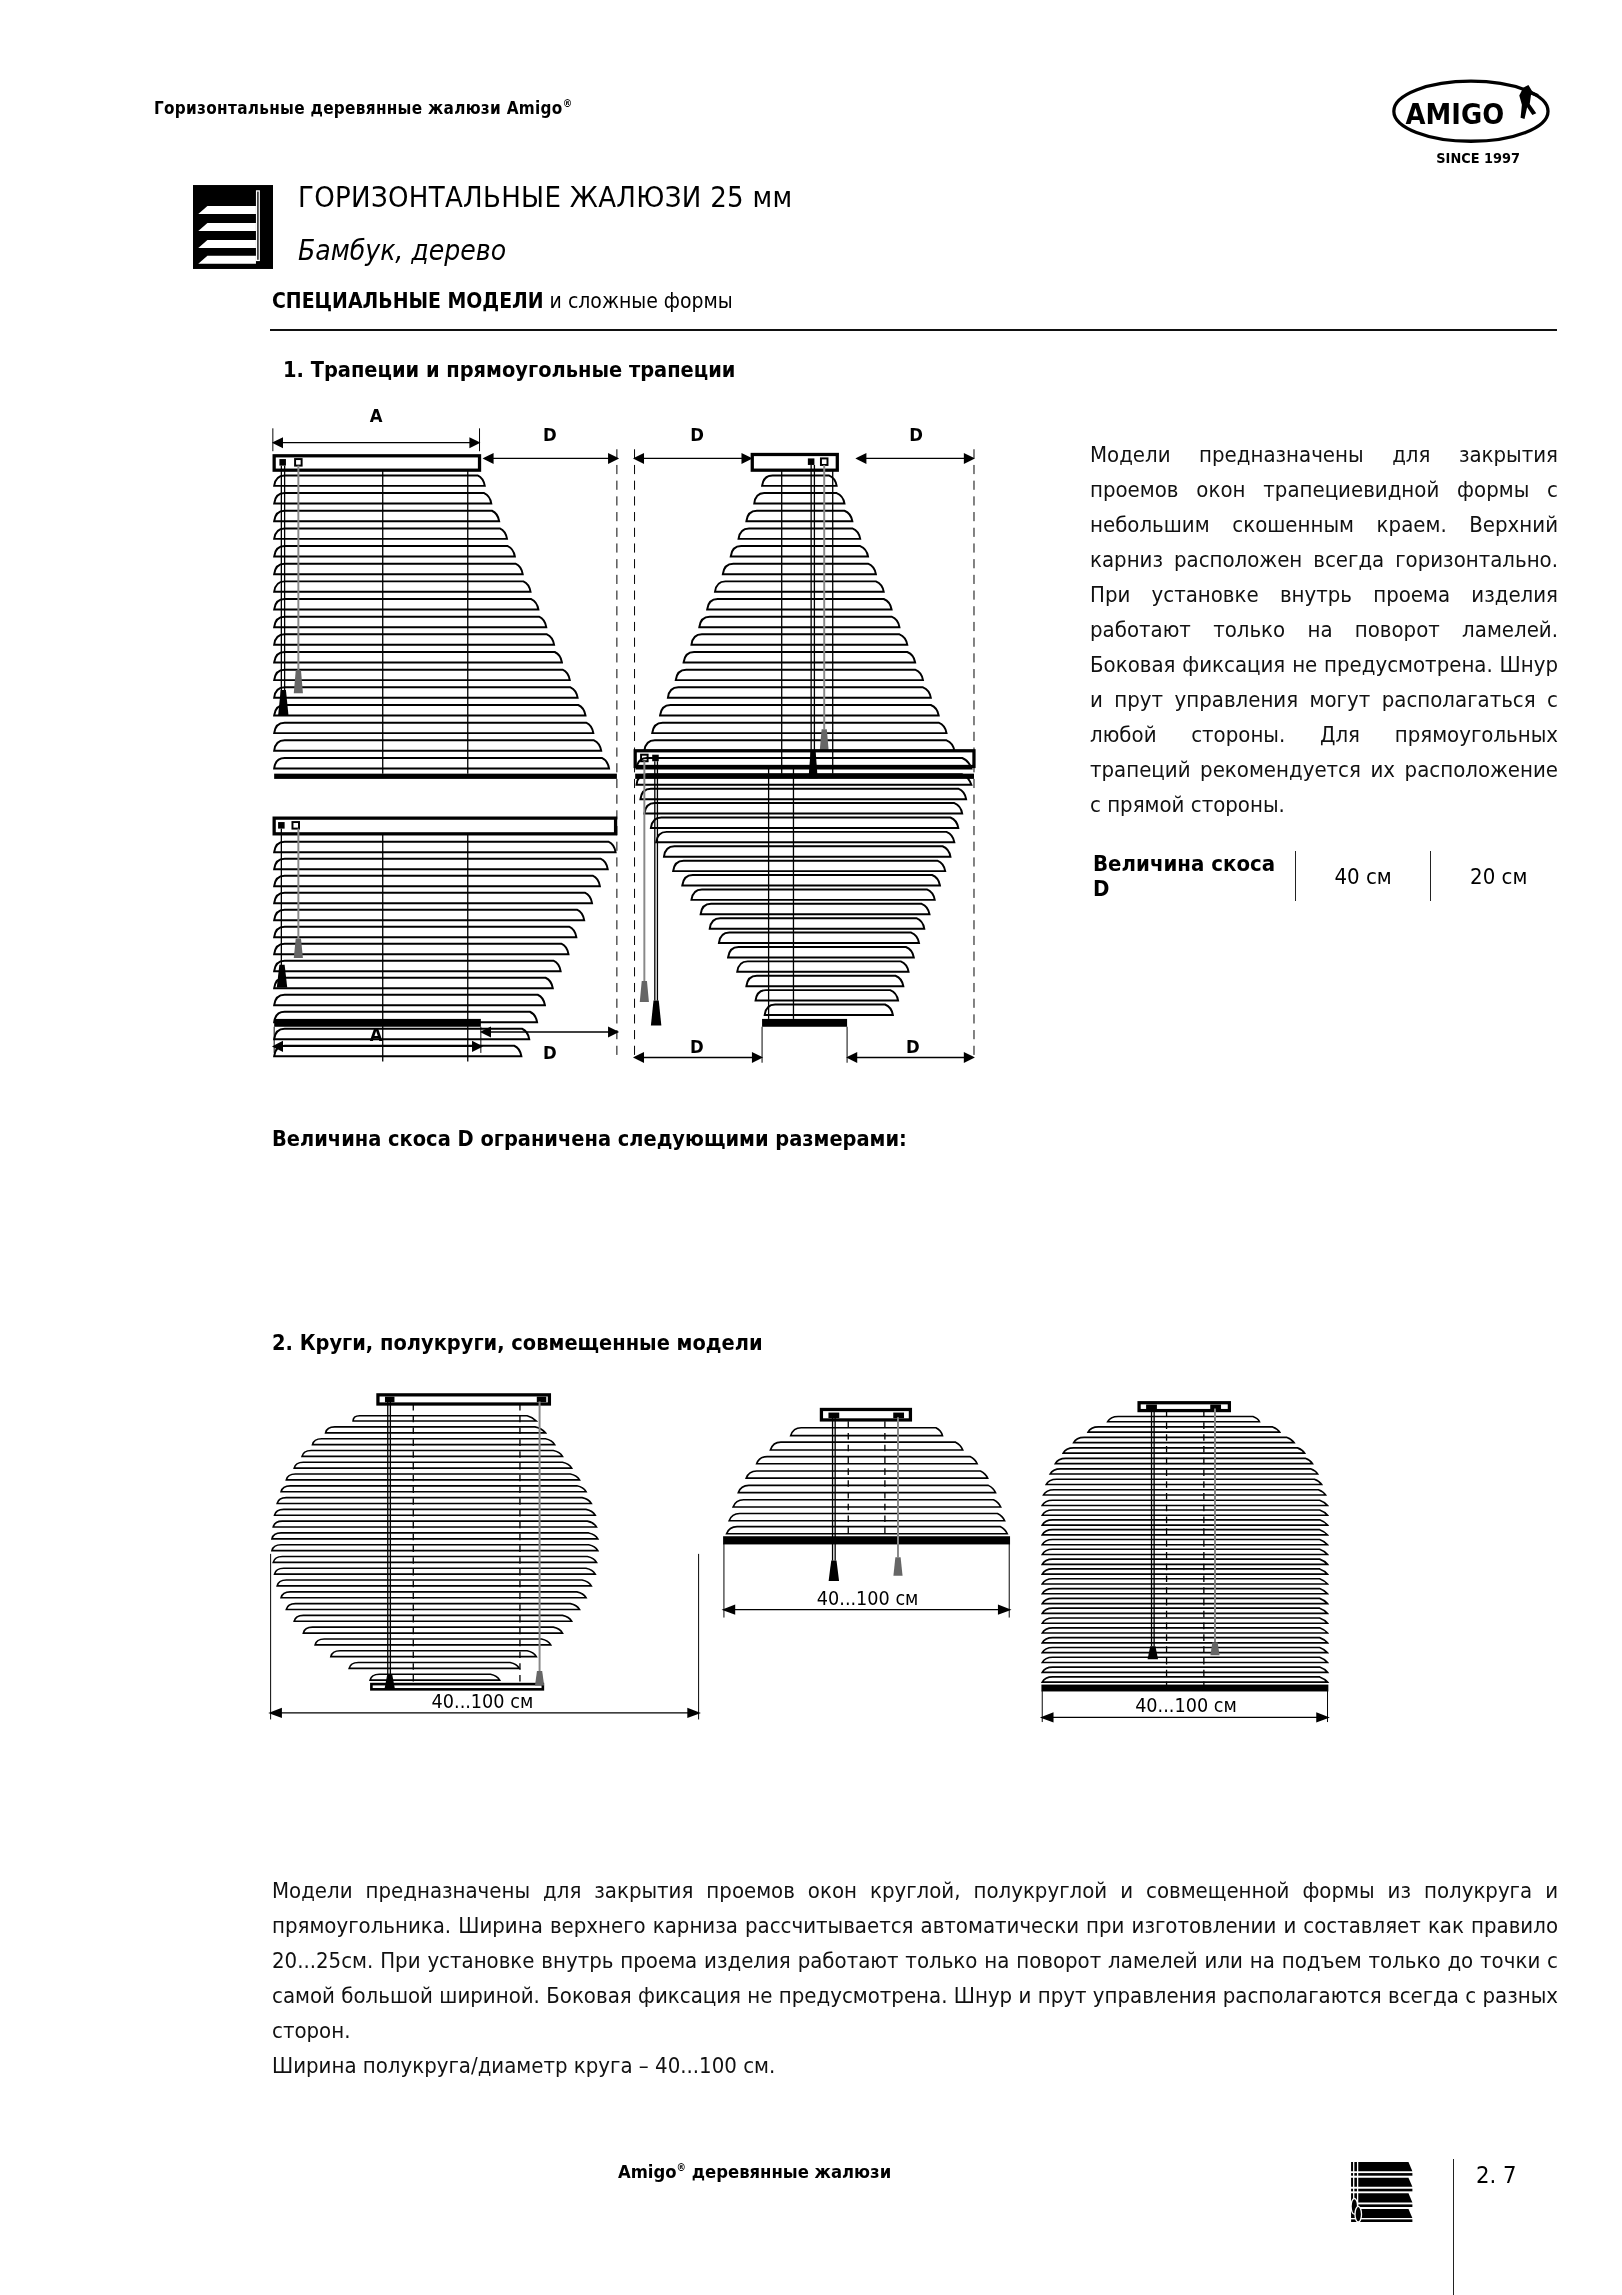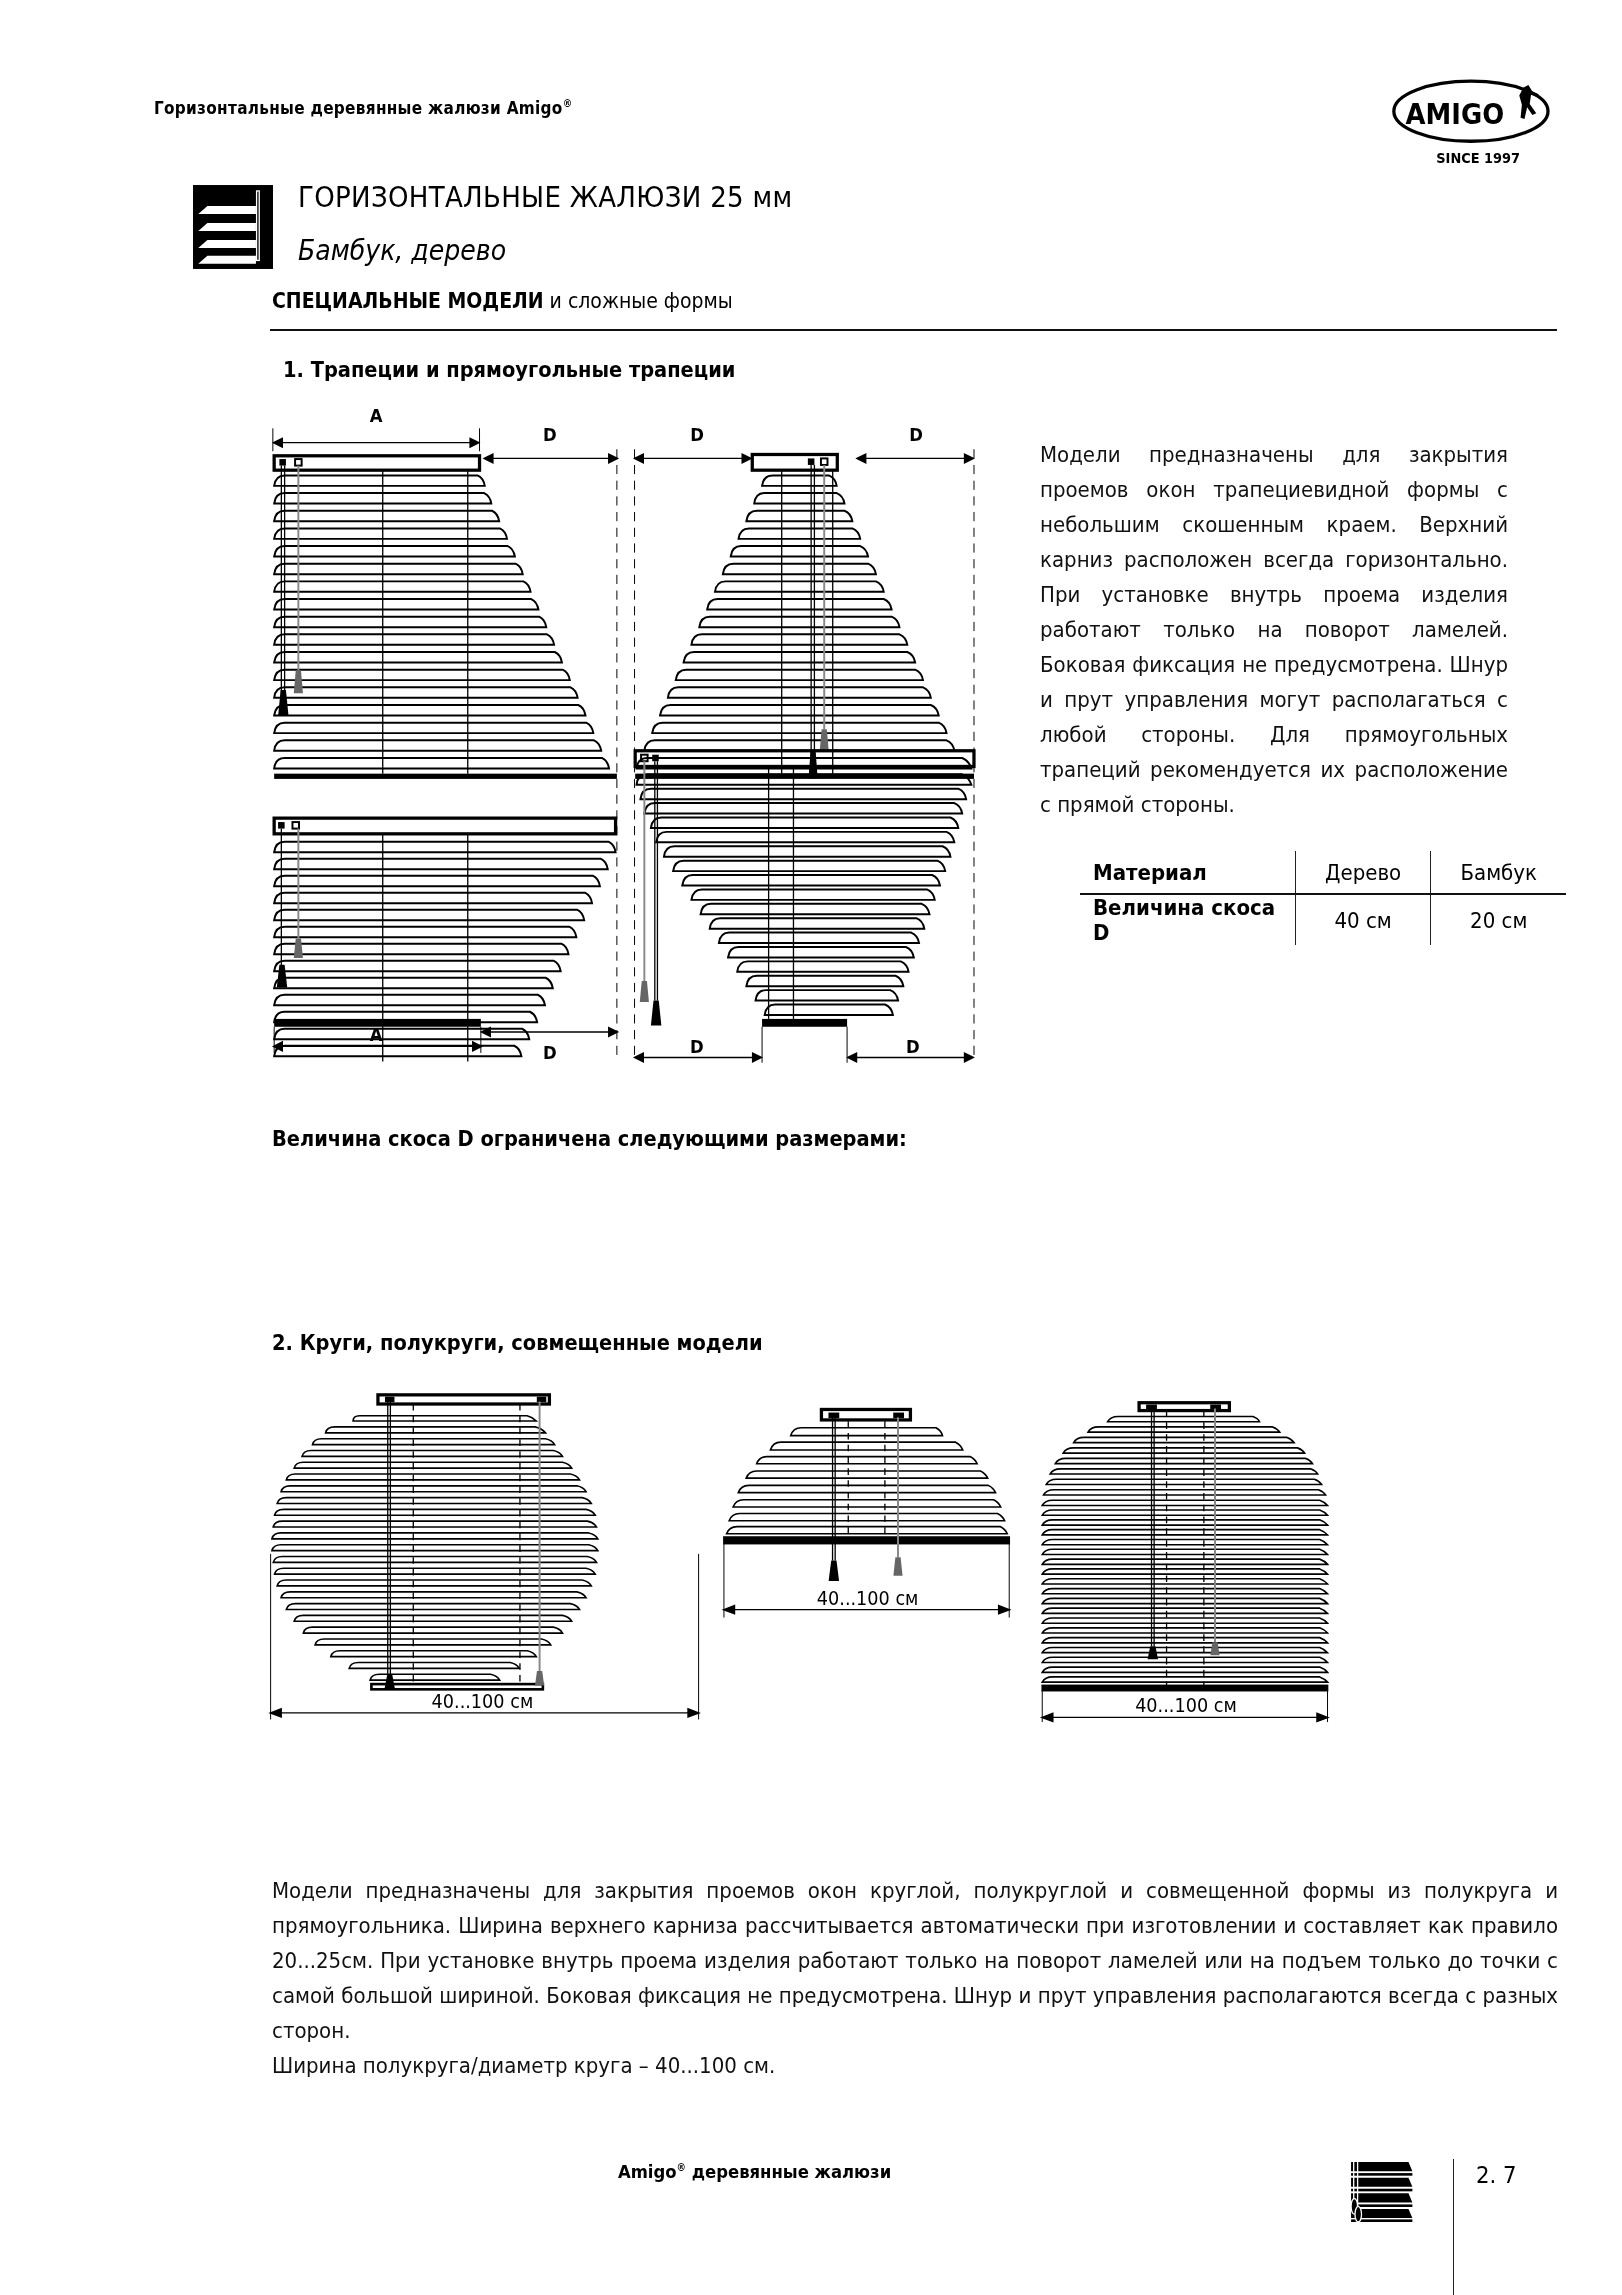--- a/index.html
+++ b/index.html
@@ -9,21 +9,21 @@
   .hdr sup{font-size:10.5px;}
   .logo{left:1387px;top:72px;width:177px;height:98px;}
   .icon{left:193px;top:185px;width:80px;height:84px;}
   .title{left:298px;top:180px;font-size:29px;font-weight:normal;letter-spacing:0.3px;}
   .subtitle{left:298px;top:234px;font-size:28px;font-style:italic;font-weight:400;color:#000000;}
   .section{left:272px;top:289px;font-size:21px;}
   .section b{font-weight:bold;}
   .rule{left:270px;top:329px;width:1287px;height:2px;background:#111;}
   .h2{font-size:21.6px;font-weight:bold;left:272px;}
   .para{font-size:22px;line-height:35px;color:#111;}
-  .right-text{left:1040px;top:437px;width:468px;text-align:justify;text-align-last:left;}
+  .right-text{left:1090px;top:437px;width:468px;text-align:justify;text-align-last:left;}
   table.spec{border-collapse:collapse;font-size:22px;}
   table.spec td{padding:0 11.8px;height:42px;}
   table.spec td.l{font-weight:bold;padding-left:13px;text-align:left;width:190px;}
   table.spec td.c{text-align:center;border-left:1.3px solid #222;width:111px;}
   table.spec tr.head td{border-bottom:2px solid #111;}
   .note-h{left:272px;top:1126px;font-size:21.6px;font-weight:bold;}
   .note{left:272px;top:1183px;width:1286px;text-align:justify;}
   .bottom{left:272px;top:1873px;width:1286px;text-align:justify;}
   .footer{left:618px;top:2161px;font-size:18.3px;font-weight:bold;}
   .footer sup{font-size:10.5px;}
@@ -248,25 +248,20 @@
       <text x="980" y="480" font-size="28" font-weight="bold" fill="#000" stroke="none">D</text>
     </g>
   </svg>
 </div>
 
 <div class="abs para right-text">Модели предназначены для закрытия проемов окон трапециевидной формы с небольшим скошенным краем. Верхний карниз расположен всегда горизонтально. При установке внутрь проема изделия работают только на поворот ламелей. Боковая фиксация не предусмотрена. Шнур и прут управления могут располагаться с любой стороны. Для прямоугольных трапеций рекомендуется их расположение с прямой стороны.</div>
 
 <div class="abs" style="left:1080px;top:851px;">
   <table class="spec">
     <tbody>
-        <tr class="head">
-      <td class="l">Материал</td>
-      <td class="c">Дерево</td>
-      <td class="c">Бамбук</td>
-    </tr>
     <tr>
       <td class="l">Величина скоса D</td>
       <td class="c">40 см</td>
       <td class="c">20 см</td>
     </tr>
   </tbody>
     </table>
 </div>
 
 <div class="abs note-h">Величина скоса D ограничена следующими размерами:</div>

